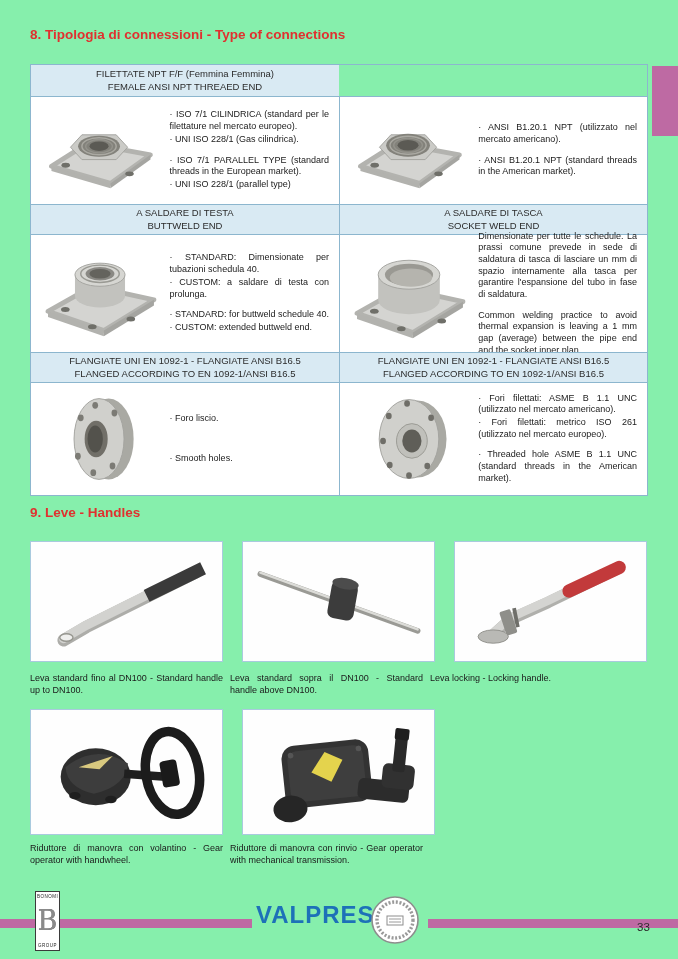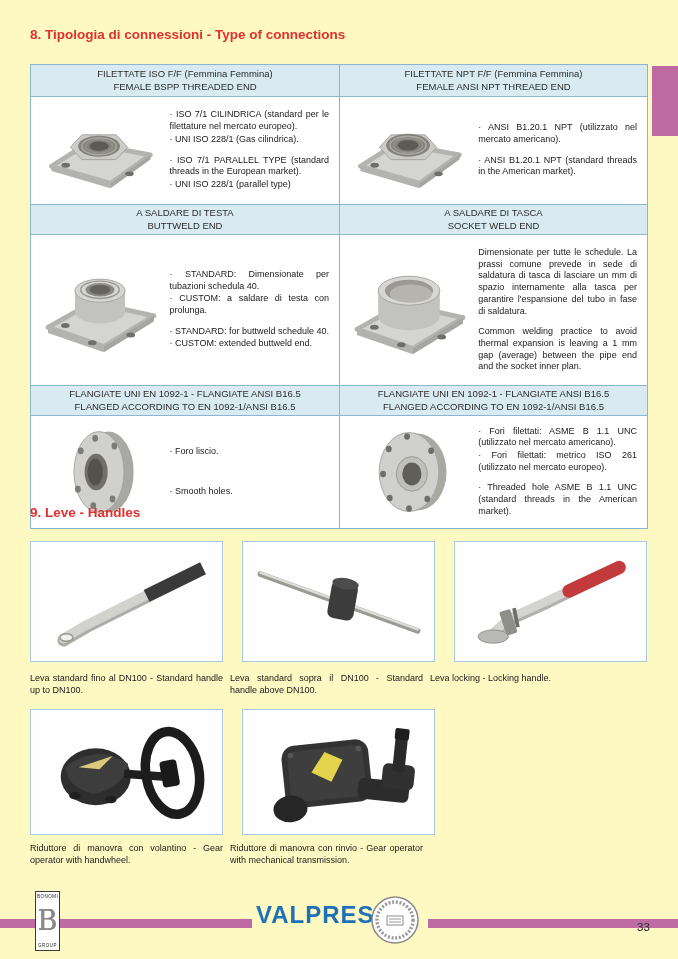--- a/index.html
+++ b/index.html
@@ -1,30 +1,30 @@
 <!DOCTYPE html>
 <html><head>
 <meta charset="utf-8">
 <style>
   html,body{margin:0;padding:0;background:#ffffff;}
-  .page{position:relative;width:678px;height:959px;background:#fef9c3;overflow:hidden;
+  .page{position:relative;width:678px;height:959px;background:#86efac;overflow:hidden;
         font-family:"Liberation Sans", sans-serif;color:#1a1a1a;}
   .sec-title{position:absolute;left:30px;font-size:13.5px;font-weight:bold;color:#e0302f;}
   #title8{top:27px;}
   #title9{top:505px;}
 
   
   .ctable{position:absolute;left:30px;top:64px;width:618px;border:1px solid #8cb6ce;box-sizing:border-box;}
   .row{display:grid;grid-template-columns:1fr 1fr;}
   .row + .row > .cell{border-top:1px solid #8cb6ce;}
   .cell{box-sizing:border-box;}
   .cell + .cell{border-left:1px solid #8cb6ce;}
   .hcell{background:#d9eaf3;display:flex;flex-direction:column;justify-content:center;align-items:center;
          text-align:center;font-size:9.5px;line-height:1.3;color:#2b2b2b;}
-  .r1{height:31px}.r2{height:108px}.r3{height:30px}.r4{height:151px}.r5{height:30px}.r6{height:113px}
+  .r1{height:31px}.r2{height:108px}.r3{height:30px}.r4{height:118px}.r5{height:30px}.r6{height:113px}
   .ccell{display:flex;align-items:center;background:#fff;}
   .imgbox{flex:0 0 45%;display:flex;justify-content:center;align-items:center;}
   .txtbox{flex:1;padding-right:10px;font-size:9px;line-height:1.3;text-align:justify;color:#1a1a1a;}
   .b{display:block;margin:0 0 1px;}
   .b::before{content:"· ";}
   .gap{margin-top:9px;}
   .par{margin:0;}
   .par + .par{margin-top:9px;}
 
   
@@ -57,24 +57,20 @@
 <body>
 
 <div class="page">
 
   <div id="title8" class="sec-title">8. Tipologia di connessioni - Type of connections</div>
 
   <div class="ctable">
 
     <div class="row">
       <div class="cell hcell r1">
-        <div>FILETTATE ISO F/F (Femmina Femmina)</div>
-        <div>FEMALE BSPP THREADED END</div>
-      </div>
-      <div class="cell hcell r1">
         <div>FILETTATE NPT F/F (Femmina Femmina)</div>
         <div>FEMALE ANSI NPT THREAED END</div>
       </div>
     </div>
 
     <div class="row">
       <div class="cell ccell r2">
         <div class="imgbox">
           <svg width="126" height="80" viewBox="0 0 130 84">
             <path d="M14,58 L52,34 L118,46 L76,76 Z" fill="#d4d4d1" stroke="#b3b3af" stroke-width="5" stroke-linejoin="round"></path>

